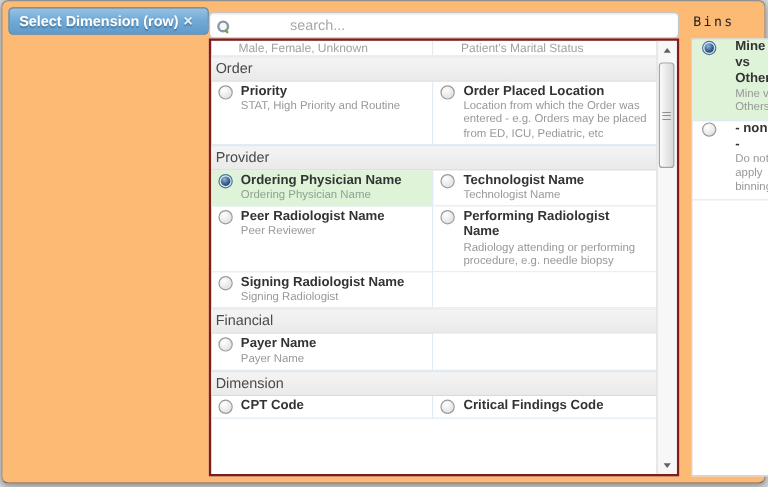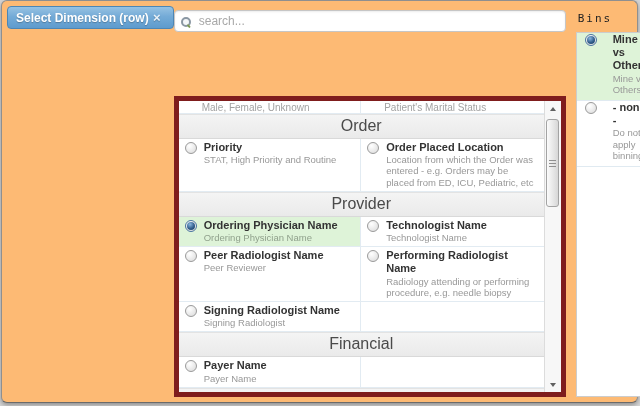--- a/index.html
+++ b/index.html
@@ -27,52 +27,53 @@
   .titlebar .spacer{flex:1;}
   .close-btn{
     width:16px;height:16px;display:flex;align-items:center;justify-content:center;
     color:#e9f1f8;font-size:13px;font-weight:bold;cursor:pointer;line-height:1;
   }
   
   .body-row{flex:1;display:flex;margin-top:4px;min-height:0;}
   .left-pane{width:392px;flex:none;display:flex;flex-direction:column;min-height:0;}
   .search-wrap{
     height:20px;flex:none;border:1px solid #c6c6c6;border-radius:4px;background:#fff;
-    display:flex;align-items:center;padding:0 6px;margin-bottom:20px;
+    display:flex;align-items:center;padding:0 6px;margin-bottom:0;
     box-shadow:inset 0 1px 2px rgba(0,0,0,.08);
+    gap:43px;
   }
   .mag{position:relative;width:9px;height:9px;flex:none;margin-right:7px;}
   .mag::before{
     content:'';position:absolute;left:0;top:0;width:6px;height:6px;
     border:2px solid #8a97a3;border-radius:50%;background:#f4f7f9;
   }
   .mag::after{
     content:'';position:absolute;left:7px;top:7px;width:4px;height:2px;
     background:#7d9a55;transform:rotate(45deg);transform-origin:0 0;border-radius:1px;
   }
   .search-input{
     border:none;outline:none;flex:1;font-size:12px;color:#444;background:transparent;
     font-family:"Liberation Sans","DejaVu Sans",sans-serif;
   }
   .search-input::placeholder{color:#a8a8a8;}
   
   .list{
-    flex:1;border:5px solid #7f1d1d;position:relative;overflow:hidden;background:#fff;min-height:0;margin-top:44px;
+    flex:1;border:2px solid #7f1d1d;position:relative;overflow:hidden;background:#fff;min-height:0;
   }
   .list-inner{position:absolute;left:0;top:0;right:17px;}
   .partial-row{
     display:flex;height:12px;overflow:hidden;border-bottom:1px solid #e2ebf2;
     font-size:10px;color:#a2a2a2;line-height:14px;
   }
   .partial-row .pcell{width:50%;box-sizing:border-box;padding:0 6px 0 23px;}
   .partial-row .pcell:first-child{border-right:1px solid #e2ebf2;}
   .cat{
     background:linear-gradient(#f4f4f4,#eaeaea);
     border-top:1px solid #e3e3e3;border-bottom:1px solid #d9d9d9;
-    font-size:16px;color:#4a4a4a;padding:2px 4px 3px;text-align:center;
+    font-size:12px;color:#4a4a4a;padding:2px 4px 3px;
   }
   .row{display:flex;}
   .cell{
     width:50%;box-sizing:border-box;padding:2px 6px 3px 6px;
     display:flex;gap:7px;border-bottom:1px solid #e2ebf2;align-items:flex-start;
   }
   .cell:first-child{border-right:1px solid #e2ebf2;}
   .cell.selected{background:#def3d8;}
   .cell.empty{background:#fff;}
   .radio{

